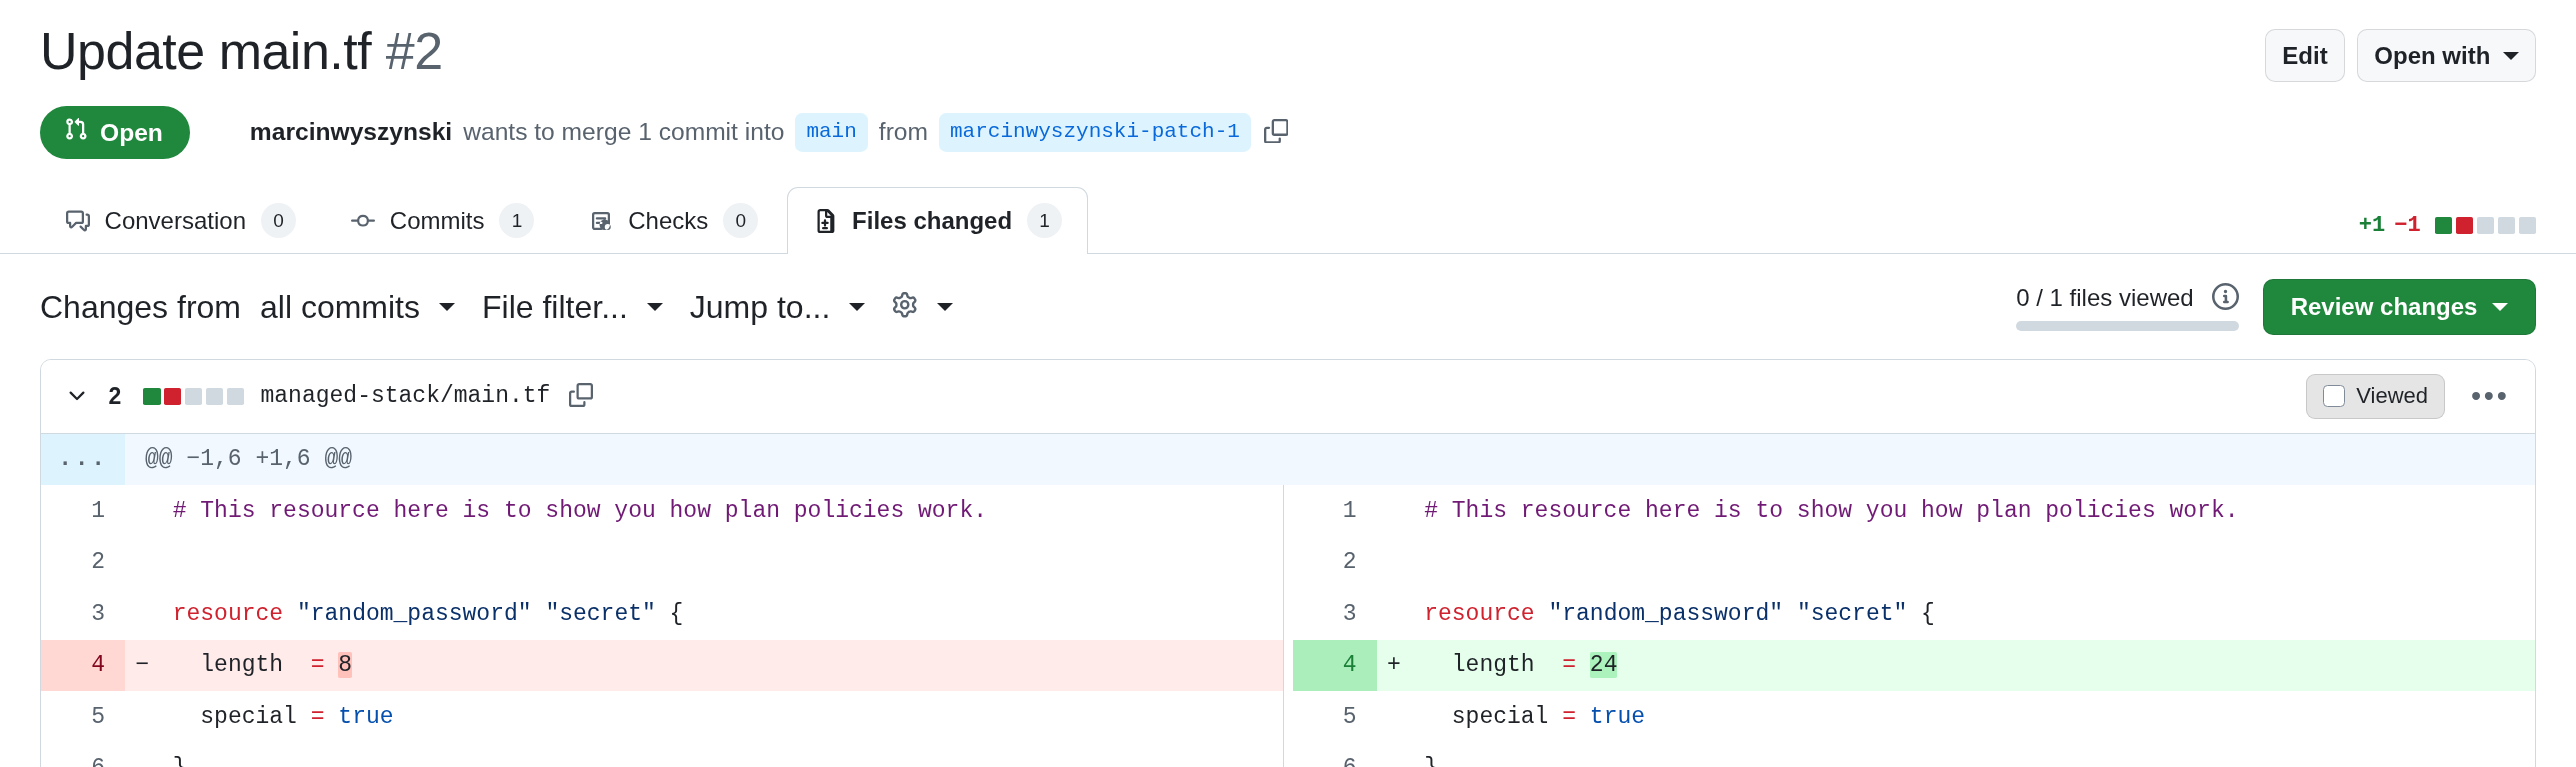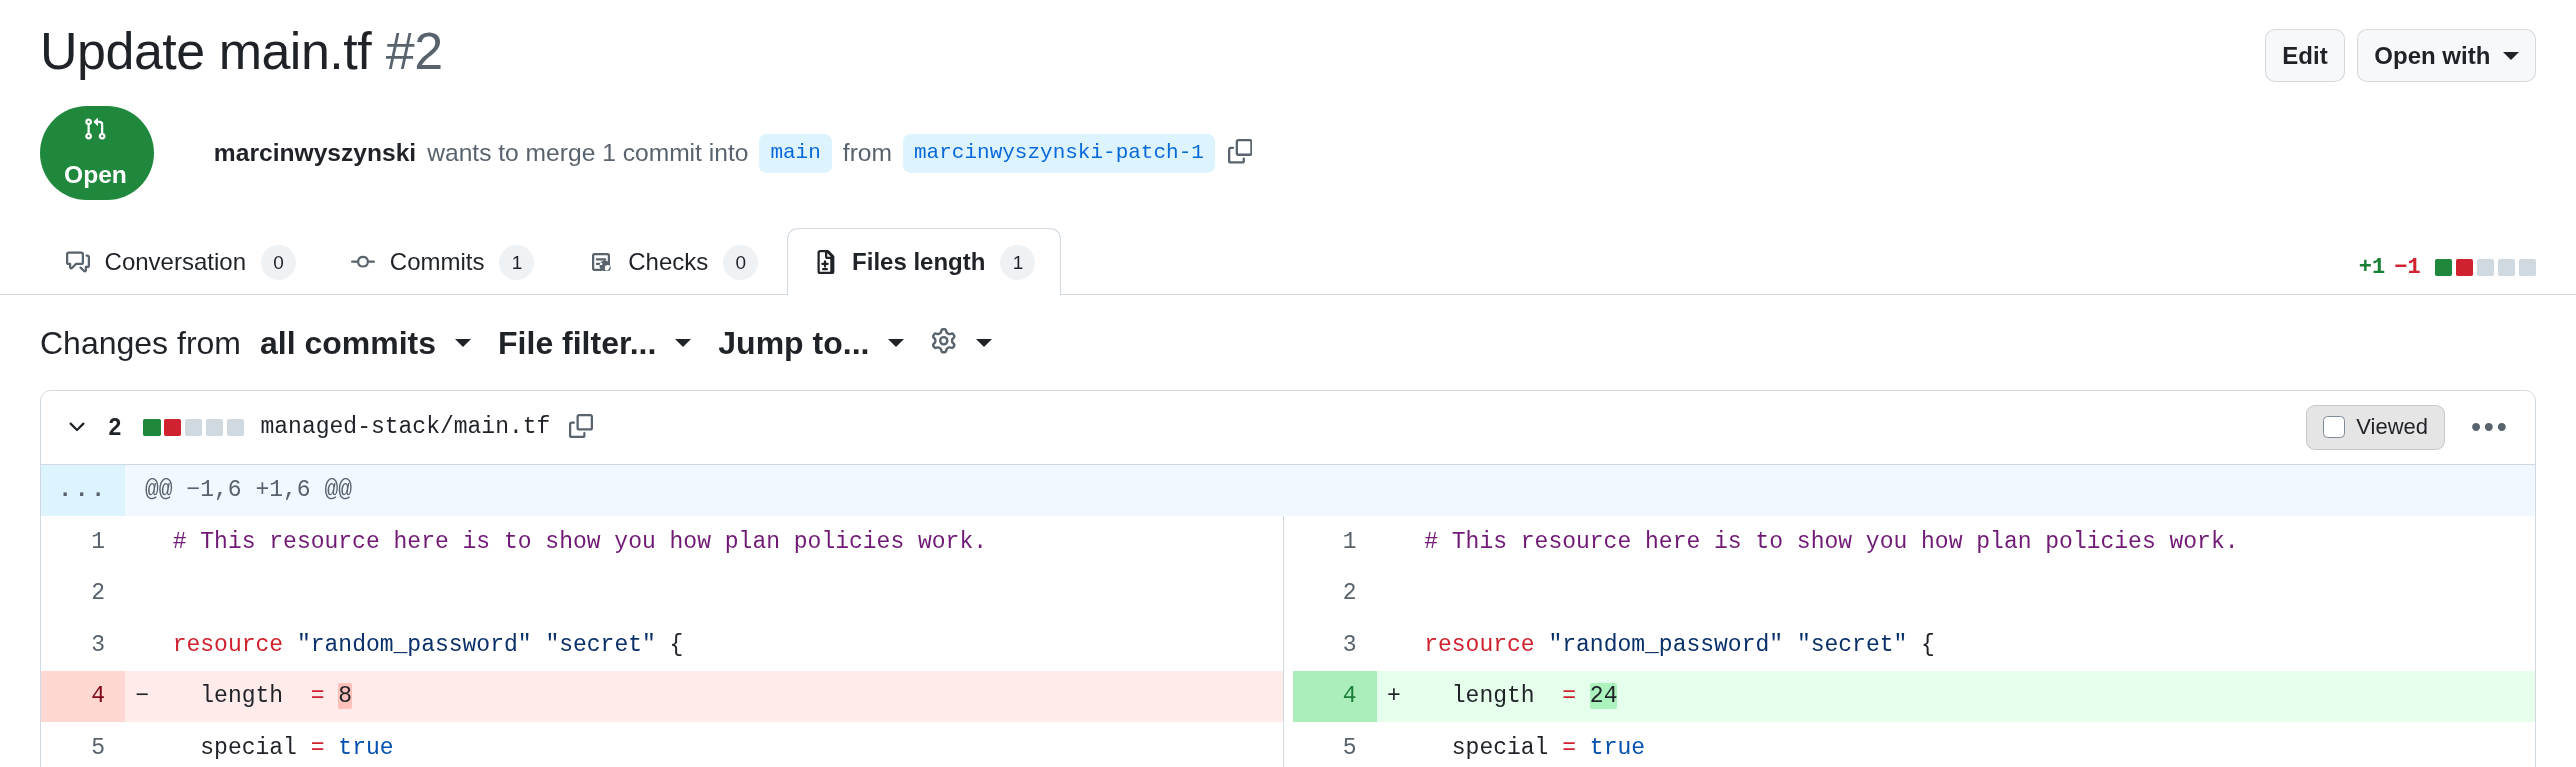--- a/index.html
+++ b/index.html
@@ -73,21 +73,20 @@
     background: #1f883d;
     color: #ffffff;
     border-radius: 909px;
     font-size: 24.6px;
     font-weight: 600;
     padding: 11px 27px 11px 24px;
     display: inline-flex;
     align-items: center;
     gap: 12px;
     line-height: 1.2;
-    flex-direction: column;
   }
   .byline {
     font-size: 24.6px;
     color: #59636e;
     display: flex;
     align-items: center;
     gap: 11px;
     line-height: 1.5;
     white-space: nowrap;
     margin-left: 40px;
@@ -176,21 +175,21 @@
     align-items: center;
     justify-content: space-between;
   }
   .toolbar-left { display: flex; align-items: center; gap: 27px; }
   .tb-item {
     display: inline-flex; align-items: center; gap: 19px;
     font-size: 32px; color: #1f2328; cursor: pointer;
     line-height: 1.4; white-space: nowrap;
   }
   .tb-item .muted { color: #1f2328; font-weight: 400; }
-  .tb-item b { font-weight: 700; }
+  .tb-item b { font-weight: 400; }
   .toolbar-right { display: flex; align-items: center; gap: 24px; }
   .viewed-wrap { display: flex; flex-direction: column; align-items: stretch; gap: 8.2px; }
   .viewed-line { display: flex; align-items: center; gap: 18px; }
   .viewed-text { font-size: 24px; color: #1f2328; white-space: nowrap; }
   .progress {
     height: 10px; border-radius: 5.5px; background: #d1d9e0; width: 100%;
   }
   .review-btn {
     background: #1f883d;
     color: #ffffff;
@@ -398,21 +397,21 @@
         <span>Checks</span>
         <span class="counter">0</span>
       </div>
 
       <div class="tab active">
         <span class="tab-icon">
           <svg width="24" height="24" viewBox="0 0 16 16" fill="currentColor" aria-hidden="true">
             <path d="M4.75 1.5a.25.25 0 0 0-.25.25v12.5c0 .138.112.25.25.25h6.5a.25.25 0 0 0 .25-.25V6H9.75A1.75 1.75 0 0 1 8 4.25V1.5Zm4.75.56v2.19c0 .138.112.25.25.25h2.19ZM3 1.75C3 .784 3.784 0 4.75 0h4.836c.464 0 .909.184 1.237.513l2.914 2.914c.329.328.513.773.513 1.237v9.586A1.75 1.75 0 0 1 12.5 16h-7.75A1.75 1.75 0 0 1 3 14.25Zm5 5a.75.75 0 0 1 .75.75v1h1a.75.75 0 0 1 0 1.5h-1v1a.75.75 0 0 1-1.5 0v-1h-1a.75.75 0 0 1 0-1.5h1v-1A.75.75 0 0 1 8 6.75Zm-2 6a.75.75 0 0 1 .75-.75h2.5a.75.75 0 0 1 0 1.5h-2.5a.75.75 0 0 1-.75-.75Z"></path>
           </svg>
         </span>
-        <span>Files length</span>
+        <span>Files changed</span>
         <span class="counter">1</span>
       </div>
 
     </div>
 
     <div class="diffstat-top">
       <span class="add-count">+1</span>
       <span class="del-count">−1</span>
       <span class="blocks">
         <span class="blk add"></span>
@@ -442,20 +441,37 @@
       <span class="tb-item">
         <span>
           <svg width="25.5" height="25.5" viewBox="0 0 16 16" fill="#59636e" aria-hidden="true">
             <path d="M8 0a8.2 8.2 0 0 1 .701.031C9.444.095 9.99.645 10.16 1.29l.288 1.107c.018.066.079.158.212.224.231.114.454.243.668.386.123.082.233.09.299.071l1.103-.303c.644-.176 1.392.021 1.82.63.27.385.506.792.704 1.218.315.675.111 1.422-.364 1.891l-.814.806c-.049.048-.098.147-.088.294.016.257.016.515 0 .772-.01.147.038.246.088.294l.814.806c.475.469.679 1.216.364 1.891a7.977 7.977 0 0 1-.704 1.217c-.428.61-1.176.807-1.82.63l-1.102-.302c-.067-.019-.177-.011-.3.071a5.909 5.909 0 0 1-.668.386c-.133.066-.194.158-.211.224l-.29 1.106c-.168.646-.715 1.196-1.458 1.26a8.006 8.006 0 0 1-1.402 0c-.743-.064-1.289-.614-1.458-1.26l-.289-1.106c-.018-.066-.079-.158-.212-.224a5.738 5.738 0 0 1-.668-.386c-.123-.082-.233-.09-.299-.071l-1.103.303c-.644.176-1.392-.021-1.82-.63a8.12 8.12 0 0 1-.704-1.218c-.315-.675-.111-1.422.363-1.891l.815-.806c.05-.048.098-.147.088-.294a6.214 6.214 0 0 1 0-.772c.01-.147-.038-.246-.088-.294l-.815-.806C.635 6.045.431 5.298.746 4.623a7.92 7.92 0 0 1 .704-1.217c.428-.61 1.176-.807 1.82-.63l1.102.302c.067.019.177.011.3-.071.214-.143.437-.272.668-.386.133-.066.194-.158.211-.224l.29-1.106C6.009.645 6.556.095 7.299.03 7.53.01 7.764 0 8 0Zm-.571 1.525c-.036.003-.108.036-.137.146l-.289 1.105c-.147.561-.549.967-.998 1.189-.173.086-.34.183-.5.29-.417.278-.97.423-1.529.27l-1.103-.303c-.109-.03-.175.016-.195.045-.22.312-.412.644-.573.99-.014.031-.021.11.059.19l.815.806c.411.406.562.957.53 1.456a4.709 4.709 0 0 0 0 .582c.032.499-.119 1.05-.53 1.456l-.815.806c-.081.08-.073.159-.059.19.162.346.353.677.573.989.02.03.085.076.195.046l1.102-.303c.56-.153 1.113-.008 1.53.27.161.107.328.204.501.29.447.222.85.629.997 1.189l.289 1.105c.029.109.101.143.137.146a6.6 6.6 0 0 0 1.142 0c.036-.003.108-.037.137-.146l.289-1.105c.147-.561.549-.967.998-1.189.173-.86.34-.183.5-.29.417-.278.97-.423 1.529-.27l1.103.303c.109.029.175-.016.195-.045.22-.313.411-.644.573-.99.014-.031.021-.11-.059-.19l-.815-.806c-.411-.406-.562-.957-.53-1.456a4.709 4.709 0 0 0 0-.582c-.032-.499.119-1.05.53-1.456l.815-.806c.081-.08.073-.159.059-.19a6.464 6.464 0 0 0-.573-.989c-.02-.03-.085-.076-.195-.046l-1.102.303c-.56.153-1.113.008-1.53-.27a4.44 4.44 0 0 0-.501-.29c-.447-.222-.85-.629-.997-1.189l-.289-1.105c-.029-.11-.101-.143-.137-.146a6.6 6.6 0 0 0-1.142 0ZM11 8a3 3 0 1 1-6 0 3 3 0 0 1 6 0ZM9.5 8a1.5 1.5 0 1 0-3.001.001A1.5 1.5 0 0 0 9.5 8Z"></path>
           </svg>
         </span>
         <span class="caret"></span>
       </span>
     </div>
 
+    <div class="toolbar-right">
+      <div class="viewed-wrap">
+        <div class="viewed-line">
+          <span class="viewed-text">0 / 1 files viewed</span>
+          <span>
+            <svg width="27" height="27" viewBox="0 0 16 16" fill="#59636e" aria-hidden="true">
+              <path d="M0 8a8 8 0 1 1 16 0A8 8 0 0 1 0 8Zm8-6.5a6.5 6.5 0 1 0 0 13 6.5 6.5 0 0 0 0-13ZM6.5 7.75A.75.75 0 0 1 7.25 7h1a.75.75 0 0 1 .75.75v2.75h.25a.75.75 0 0 1 0 1.5h-2a.75.75 0 0 1 0-1.5h.25v-2h-.25a.75.75 0 0 1-.75-.75ZM8 6a1 1 0 1 1 0-2 1 1 0 0 1 0 2Z"></path>
+            </svg>
+          </span>
+        </div>
+        <div class="progress" style="background: rgb(209, 217, 224);"></div>
+      </div>
+      <button class="review-btn">
+        <span>Review changes</span>
+        <span class="caret"></span>
+      </button>
+    </div>
   </div>
 
   <div class="diff-wrap">
     <div class="file-box">
 
       <div class="file-head">
         <div class="file-head-left">
           <button class="chevron-btn">
             <svg width="24" height="24" viewBox="0 0 16 16" fill="currentColor" aria-hidden="true">
               <path d="M12.78 5.22a.749.749 0 0 1 0 1.06l-4.25 4.25a.749.749 0 0 1-1.06 0L3.22 6.28a.749.749 0 1 1 1.06-1.06L8 8.939l3.72-3.719a.749.749 0 0 1 1.06 0Z"></path>

